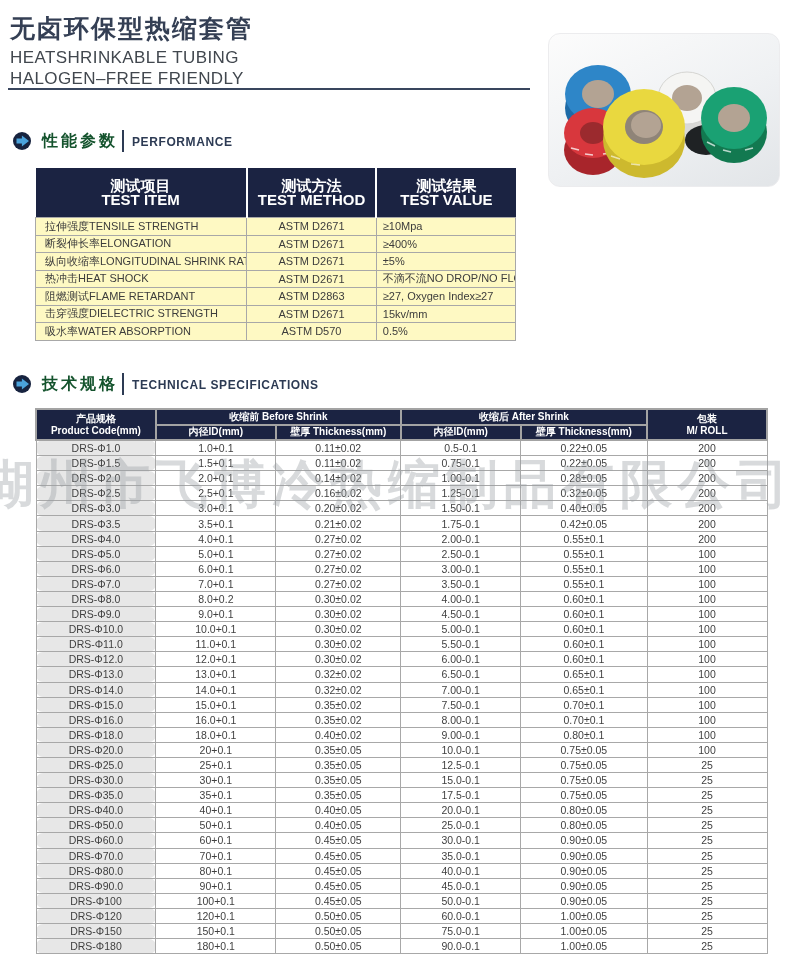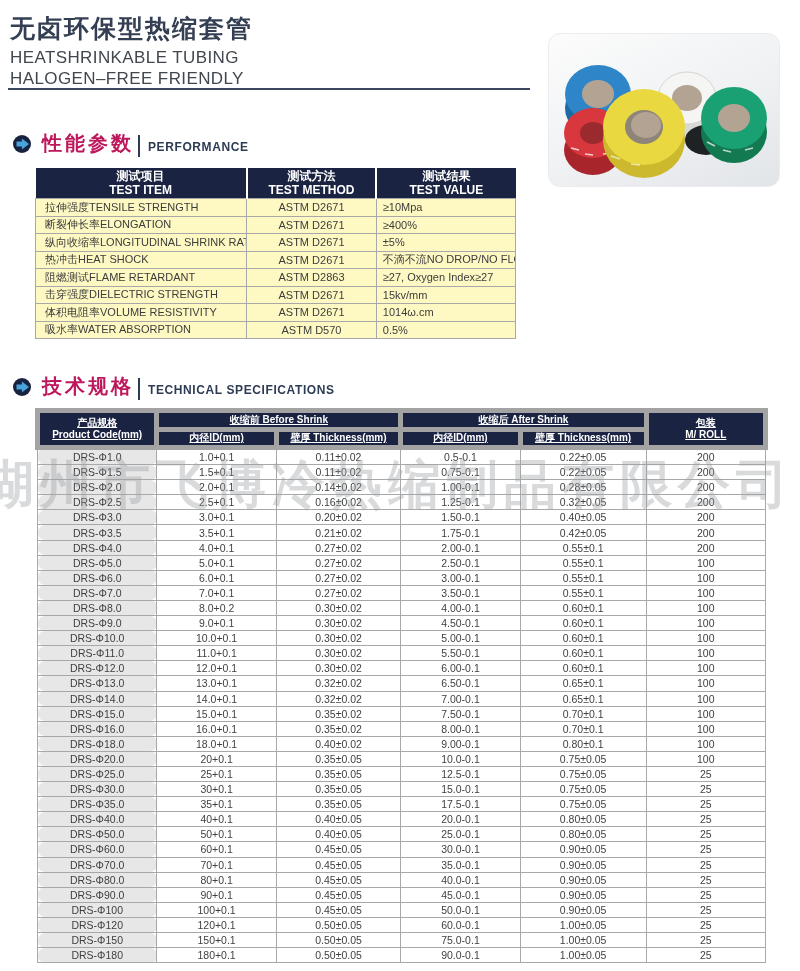--- a/index.html
+++ b/index.html
@@ -24,41 +24,41 @@
   
   .photo{position:absolute;left:548px;top:33px;width:230px;height:152px;border-radius:12px;
          background:linear-gradient(155deg,#fcfcfc 0%,#eff1f3 55%,#e2e5e8 100%);
          border:1px solid #ececee;overflow:hidden;}
 
   
   .section-header{position:absolute;display:flex;align-items:center;}
   .section-header.perf{left:12px;top:130px;}
   .section-header.spec{left:12px;top:373px;}
   .section-icon{width:20px;height:20px;margin-right:10px;flex:0 0 auto;}
-  .section-zh{font-size:20px;font-weight:bold;color:#be185d;letter-spacing:3px;}
+  .section-zh{font-size:16px;font-weight:bold;color:#14532d;letter-spacing:3px;}
   .section-divider{width:2px;height:22px;background:#2d3b54;margin:0 8px 0 4px;align-self:flex-end;}
   .section-en{font-size:12px;font-weight:bold;color:#2d3b54;letter-spacing:0.6px;
               align-self:flex-end;padding-bottom:3px;}
 
   
   table{border-collapse:collapse;table-layout:fixed;}
   .perf-table{position:absolute;left:35px;top:168px;width:481px;}
-  .perf-table thead th{background:var(--table-header-bg);color:#fff;font-size:12px;
-      font-weight:bold;height:30px;line-height:14px;border-right:2px solid #fff;padding:0;}
+  .perf-table thead th{background:var(--table-header-bg);color:#fff;font-size:15px;
+      font-weight:bold;height:49px;line-height:14px;border-right:2px solid #fff;padding:0;}
   .perf-table thead th:last-child{border-right:none;margin-left:24px;}
   .perf-table tbody td{height:16.5px;font-size:11px;color:#3c3c3c;background:#fef9c3;
       border:1px solid var(--border-gray);padding:0 6px;white-space:nowrap;overflow:hidden;}
   .perf-table tbody td:nth-child(1){text-align:left;padding-left:9px;}
   .perf-table tbody td:nth-child(2){text-align:center;}
   .perf-table tbody td:nth-child(3){text-align:left;}
 
   
   .spec-table{position:absolute;left:35px;top:408px;width:733px;}
   .spec-table thead th{background:var(--table-header-bg);color:#fff;font-size:10px;
-      font-weight:bold;border:5px solid #a3a3a3;height:13.5px;line-height:12px;padding:0;text-decoration:underline;}
+      font-weight:bold;border:2px solid #a3a3a3;height:13.5px;line-height:12px;padding:0;}
   .spec-table tbody td{height:14.1px;font-size:10.5px;color:#3f3f3f;background:#fff;
       text-align:center;border:1px solid var(--border-gray);padding:0;white-space:nowrap;}
   .spec-table tbody td:first-child{background:var(--row-alt-bg);border-radius:7px;}
 
   
   .watermark{position:absolute;left:-18px;top:450px;font-size:52px;font-weight:bold;
       color:var(--watermark-gray);opacity:0.38;letter-spacing:6px;white-space:nowrap;
       z-index:6;pointer-events:none;}
 </style>
 </head>
@@ -171,25 +171,20 @@
         </tr>
         <tr>
           <td>阻燃测试FLAME RETARDANT</td>
           <td>ASTM D2863</td>
           <td>≥27, Oxygen Index≥27</td>
         </tr>
         <tr>
           <td>击穿强度DIELECTRIC STRENGTH</td>
           <td>ASTM D2671</td>
           <td>15kv/mm</td>
-        </tr>
-        <tr>
-          <td>体积电阻率VOLUME RESISTIVITY</td>
-          <td>ASTM D2671</td>
-          <td>1014ω.cm</td>
         </tr>
         <tr>
           <td>吸水率WATER ABSORPTION</td>
           <td>ASTM D570</td>
           <td>0.5%</td>
         </tr>
       </tbody>
   </table>
 
   <div class="section-header spec">

